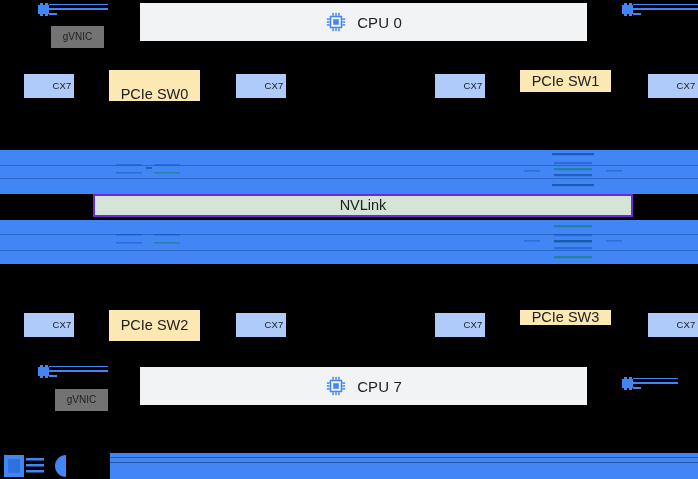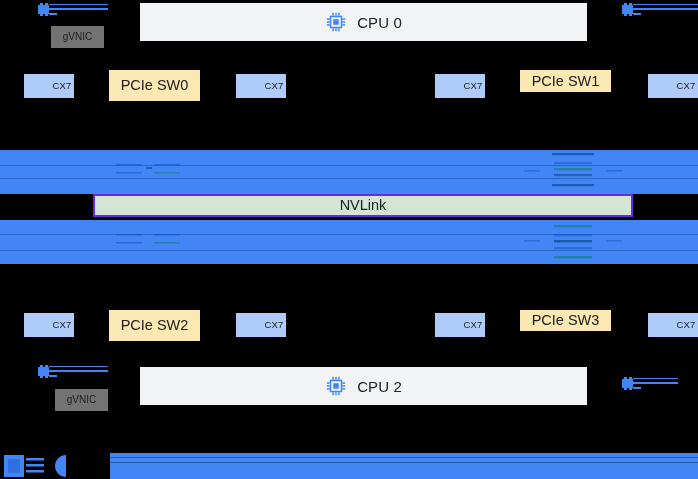--- a/index.html
+++ b/index.html
@@ -136,21 +136,21 @@
     <rect x="7" y="11" width="3" height="3" fill="#4285f4"></rect>
     <rect x="11" y="6" width="65" height="2" fill="#4285f4"></rect>
     <rect x="11" y="2" width="65" height="1" fill="#4285f4"></rect>
     <rect x="11" y="11" width="8" height="2" fill="#4285f4"></rect>
   </svg>
 
   <div class="node cx7" style="left:24px; top:74px; width:50px; height:24px;">
     <span>CX7</span>
   </div>
 
-  <div class="node pcie-sw" style="left:109px; top:70px; width:91px; height:31px;">
+  <div class="node pcie-sw" style="left:109px; top:70px; width:91px; height:31px;align-items:flex-end;">
     <span>PCIe SW0</span>
   </div>
 
   <div class="node cx7" style="left:236px; top:74px; width:50px; height:24px;">
     <span>CX7</span>
   </div>
 
   <div class="node cx7" style="left:435px; top:74px; width:50px; height:24px;">
     <span>CX7</span>
   </div>
@@ -218,21 +218,21 @@
   </div>
 
   <div class="node cx7" style="left:236px; top:313px; width:50px; height:24px;">
     <span>CX7</span>
   </div>
 
   <div class="node cx7" style="left:435px; top:313px; width:50px; height:24px;">
     <span>CX7</span>
   </div>
 
-  <div class="node pcie-sw" style="left:520px; top:310px; width:91px; height:21px;">
+  <div class="node pcie-sw" style="left:520px; top:310px; width:91px; height:15px;">
     <span>PCIe SW3</span>
   </div>
 
   <div class="node cx7" style="left:648px; top:313px; width:50px; height:24px;">
     <span>CX7</span>
   </div>
 
   <svg class="nic-icon" style="left:38px; top:364px;" width="70" height="18" viewBox="0 0 70 18">
     <rect x="0" y="3" width="11" height="9" fill="#4285f4"></rect>
     <rect x="2" y="1" width="3" height="3" fill="#4285f4"></rect>
@@ -260,21 +260,21 @@
         <rect x="11.2" y="18.8" width="1.6" height="3.2"></rect>
         <rect x="14.4" y="18.8" width="1.6" height="3.2"></rect>
         <rect x="2" y="8" width="3.2" height="1.6"></rect>
         <rect x="2" y="11.2" width="3.2" height="1.6"></rect>
         <rect x="2" y="14.4" width="3.2" height="1.6"></rect>
         <rect x="18.8" y="8" width="3.2" height="1.6"></rect>
         <rect x="18.8" y="11.2" width="3.2" height="1.6"></rect>
         <rect x="18.8" y="14.4" width="3.2" height="1.6"></rect>
       </g>
     </svg>
-    <span class="cpu-label">CPU 2</span>
+    <span class="cpu-label">CPU 7</span>
   </div>
 
   <svg class="nic-icon" style="left:622px; top:376px;" width="76" height="18" viewBox="0 0 76 18">
     <rect x="0" y="3" width="11" height="9" fill="#4285f4"></rect>
     <rect x="2" y="1" width="3" height="3" fill="#4285f4"></rect>
     <rect x="7" y="1" width="3" height="3" fill="#4285f4"></rect>
     <rect x="2" y="11" width="3" height="3" fill="#4285f4"></rect>
     <rect x="7" y="11" width="3" height="3" fill="#4285f4"></rect>
     <rect x="11" y="6" width="45" height="2" fill="#4285f4"></rect>
     <rect x="11" y="2" width="45" height="1" fill="#4285f4"></rect>

